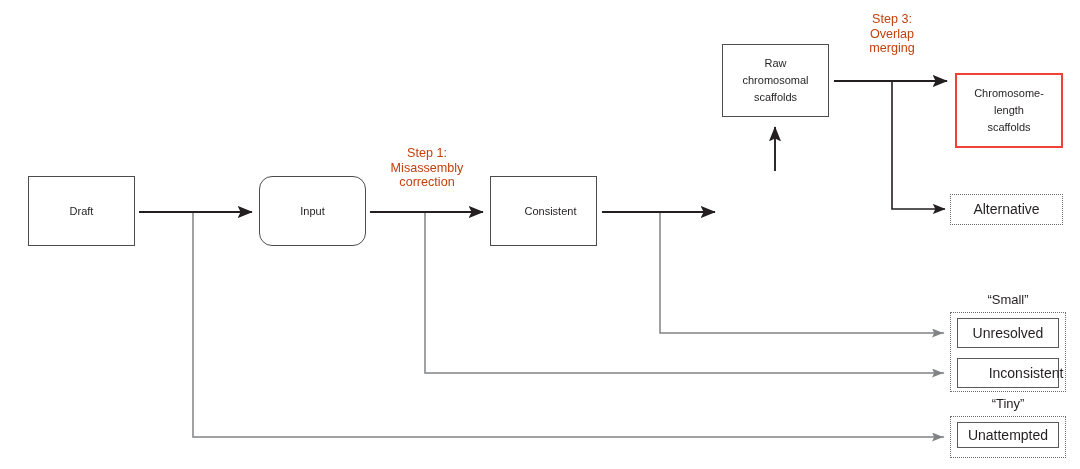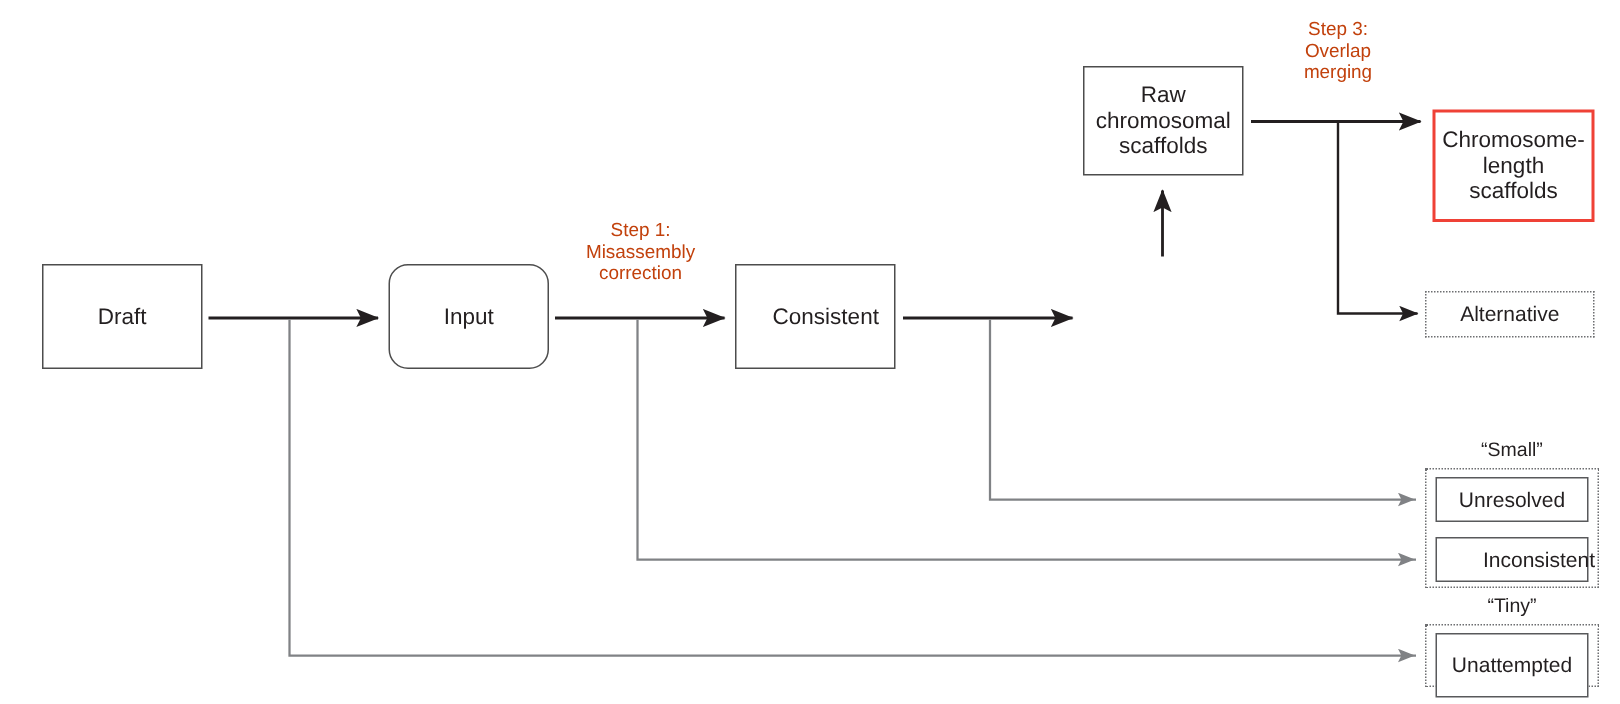--- a/index.html
+++ b/index.html
@@ -28,21 +28,21 @@
   }
   .node {
     position: absolute;
     box-sizing: border-box;
     display: flex;
     align-items: center;
     justify-content: center;
     text-align: center;
     background: #ffffff;
     border: 1.6px solid #4d4d4d;
-    font-size: 15px;
+    font-size: 11px;
     line-height: 17px;
     color: #231f20;
   }
   .node.red {
     border: 2px solid #ef4136;
     margin-top: 28px;
   }
   .node.thin {
     border: 1.5px solid #58595b;
     font-size: 14px;
@@ -125,15 +125,15 @@
   <div class="group-box" style="left:950px; top:194px; width:113px; height:31px;"></div>
   <div class="node" style="left:953px; top:197px; width:107px; height:25px; border:none; font-size:14px;">Alternative</div>
 
   <div class="group-label" style="left:948px; top:292px;">“Small”</div>
   <div class="group-box" style="left:950px; top:312px; width:116px; height:80px;"></div>
   <div class="node thin" style="left:957px; top:318px; width:102px; height:30px;">Unresolved</div>
   <div class="node thin" style="left:957px; top:358px; width:102px; height:30px;padding-left:36px;">Inconsistent</div>
 
   <div class="group-label" style="left:948px; top:396px;">“Tiny”</div>
   <div class="group-box" style="left:950px; top:416px; width:116px; height:42px;"></div>
-  <div class="node thin" style="left:957px; top:422px; width:102px; height:43px;">Unattempted</div>
+  <div class="node thin" style="left:957px; top:422px; width:102px; height:26px;">Unattempted</div>
 
 </div>
 
 </body></html>

